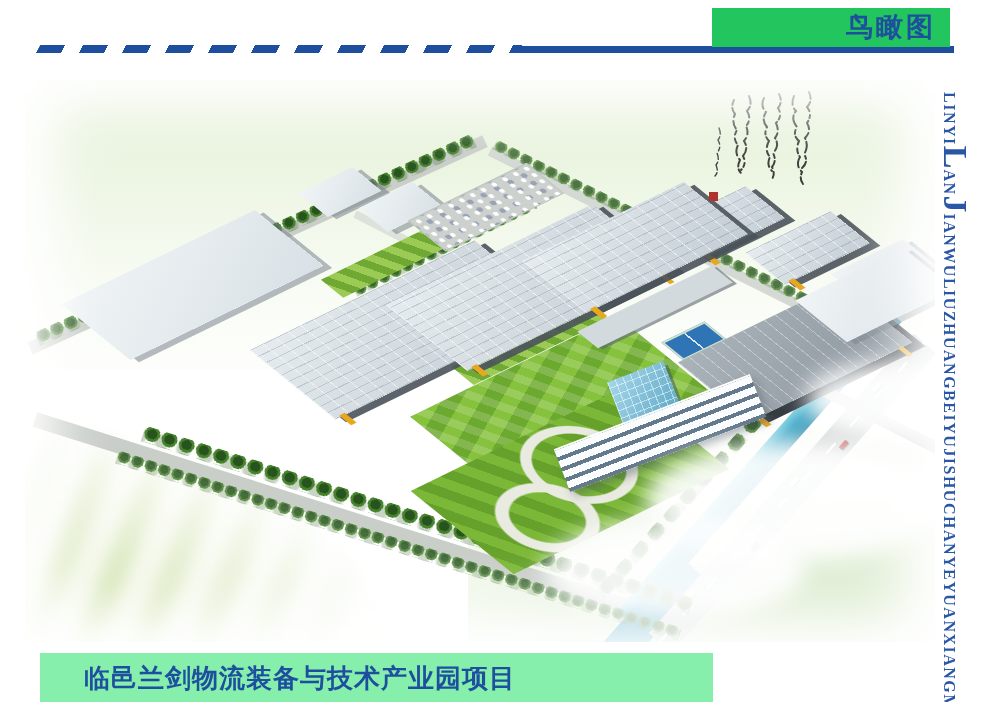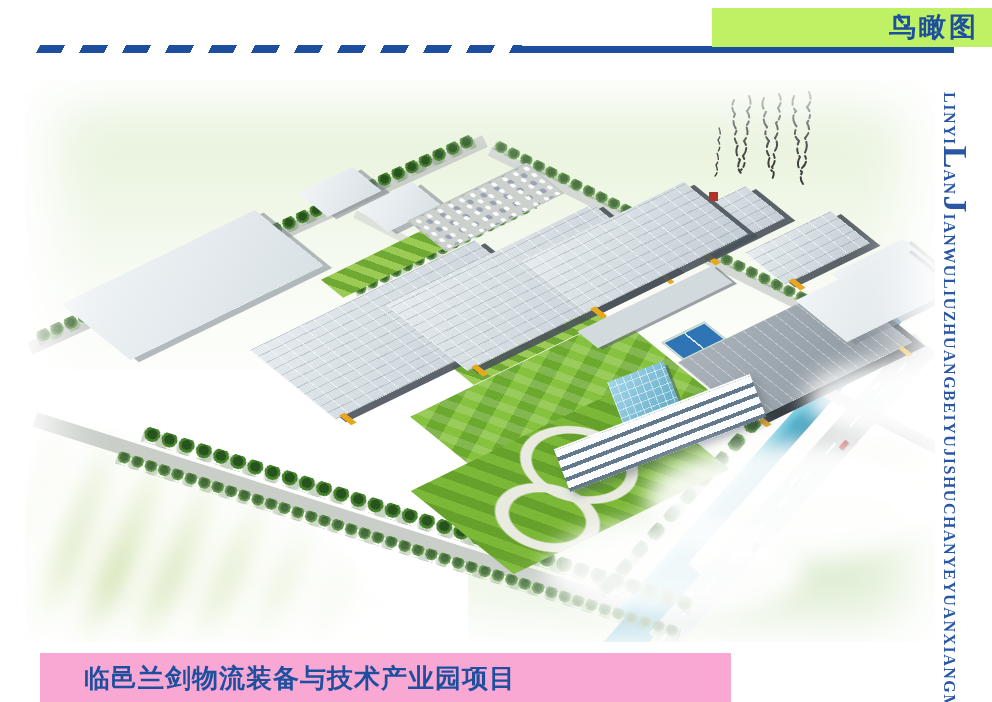--- a/index.html
+++ b/index.html
@@ -4,33 +4,33 @@
 <style>
   html,body{margin:0;padding:0;background:#fff;}
   body{font-family:"Liberation Sans",sans-serif;}
   .page{position:relative;width:992px;height:702px;background:#fff;overflow:hidden;}
 
   
   .dash-line{position:absolute;left:38px;top:45px;width:482px;height:8px;
     background:repeating-linear-gradient(90deg,#1d4f9e 0 25px,transparent 25px 43px);
     transform:skewX(-30deg);}
   .solid-line{position:absolute;left:518px;top:46px;width:436px;height:7px;background:#1d4f9e;}
-  .header-box{position:absolute;left:712px;top:8px;width:238px;height:39px;background:#bef264;padding-left:43px;}
+  .header-box{position:absolute;left:712px;top:8px;width:238px;height:39px;background:#22c55e;}
   .header-title{position:absolute;right:14px;top:0;line-height:39px;font-size:27px;font-weight:bold;
     letter-spacing:3px;color:#1d4f9e;font-family:"Liberation Sans",sans-serif;}
 
   
   .side-anchor{position:absolute;left:974px;top:92px;width:0;height:0;}
   .side-label{transform-origin:0 0;transform:rotate(90deg);white-space:nowrap;width:560px;
     color:#2a57a5;font-family:"Liberation Serif",serif;font-weight:bold;font-size:16px;
     letter-spacing:1.5px;}
   .side-label .big{font-size:34px;letter-spacing:1px;}
 
   
-  .footer-band{position:absolute;left:40px;top:653px;width:673px;height:49px;background:#f9a8d4;padding-left:18px;}
+  .footer-band{position:absolute;left:40px;top:653px;width:673px;height:49px;background:#86efac;}
   .footer-title{position:absolute;left:44px;top:8px;font-size:26px;font-weight:bold;color:#1d4f9e;
     letter-spacing:1px;font-family:"Liberation Sans",sans-serif;}
 
   
   .scene{position:absolute;left:25px;top:80px;width:910px;height:562px;overflow:hidden;
     background:
       radial-gradient(120% 90% at 88% 100%, rgba(205,228,188,.85) 0%, rgba(255,255,255,0) 42%),
       linear-gradient(180deg,#e2f0d6 0%,#ecf5e2 16%,#f9fcf5 38%,#ffffff 58%,#f4f9ee 100%);}
   .stripes{position:absolute;left:-30px;bottom:-20px;width:46%;height:46%;
     background:repeating-linear-gradient(112deg, rgba(186,213,133,.5) 0 26px, rgba(232,240,209,.4) 26px 54px);

